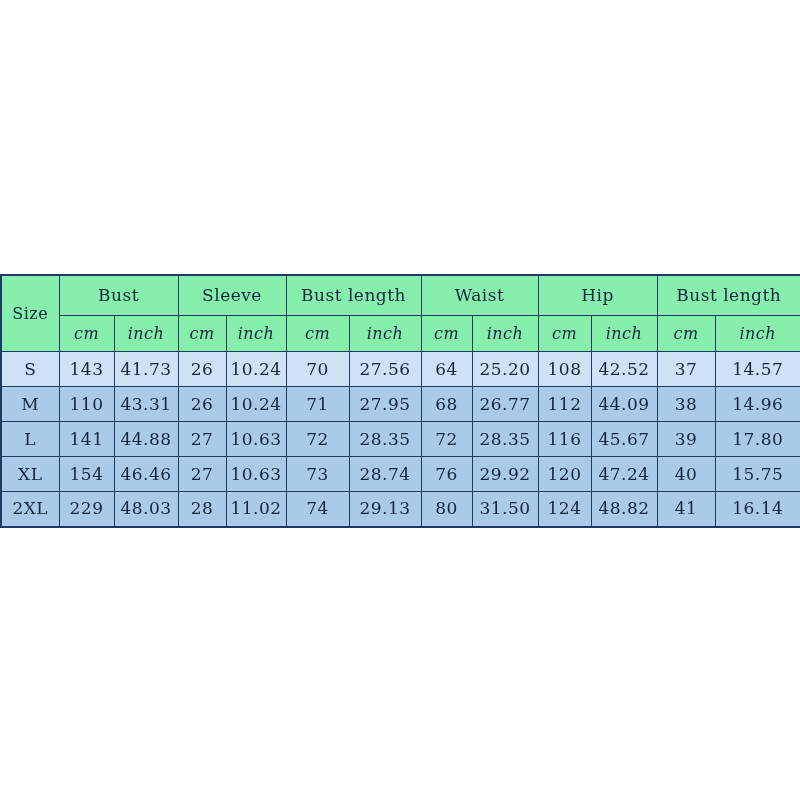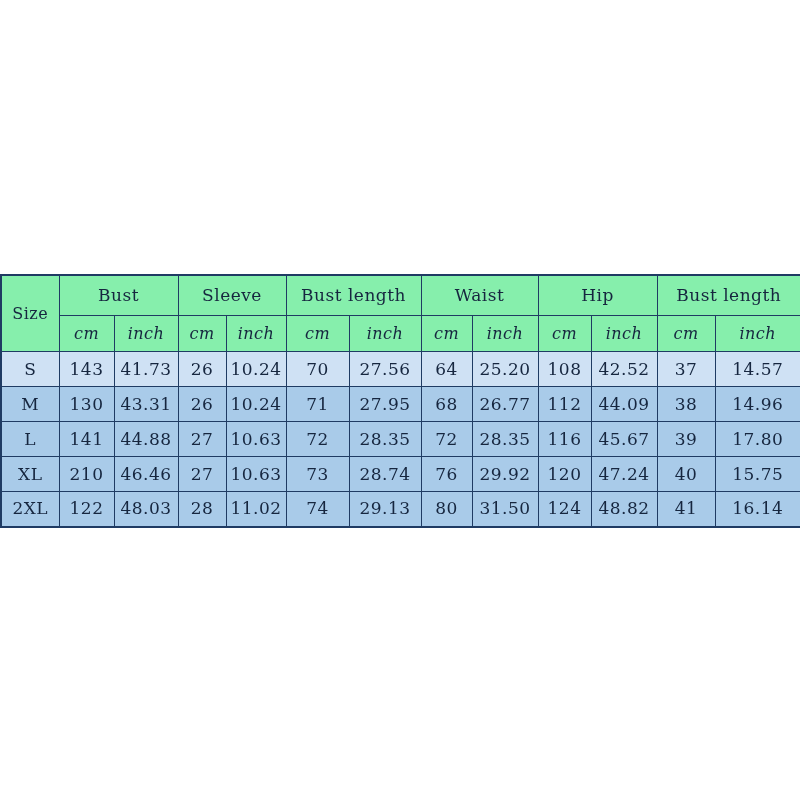--- a/index.html
+++ b/index.html
@@ -133,21 +133,21 @@
         <td>27.56</td>
         <td>64</td>
         <td>25.20</td>
         <td>108</td>
         <td>42.52</td>
         <td>37</td>
         <td>14.57</td>
       </tr>
       <tr class="row-b">
         <td>M</td>
-        <td>130</td>
+        <td>110</td>
         <td>43.31</td>
         <td>26</td>
         <td>10.24</td>
         <td>71</td>
         <td>27.95</td>
         <td>68</td>
         <td>26.77</td>
         <td>112</td>
         <td>44.09</td>
         <td>38</td>
@@ -163,36 +163,36 @@
         <td>28.35</td>
         <td>72</td>
         <td>28.35</td>
         <td>116</td>
         <td>45.67</td>
         <td>39</td>
         <td>17.80</td>
       </tr>
       <tr class="row-b">
         <td>XL</td>
-        <td>210</td>
+        <td>154</td>
         <td>46.46</td>
         <td>27</td>
         <td>10.63</td>
         <td>73</td>
         <td>28.74</td>
         <td>76</td>
         <td>29.92</td>
         <td>120</td>
         <td>47.24</td>
         <td>40</td>
         <td>15.75</td>
       </tr>
       <tr class="row-b">
         <td>2XL</td>
-        <td>122</td>
+        <td>229</td>
         <td>48.03</td>
         <td>28</td>
         <td>11.02</td>
         <td>74</td>
         <td>29.13</td>
         <td>80</td>
         <td>31.50</td>
         <td>124</td>
         <td>48.82</td>
         <td>41</td>

